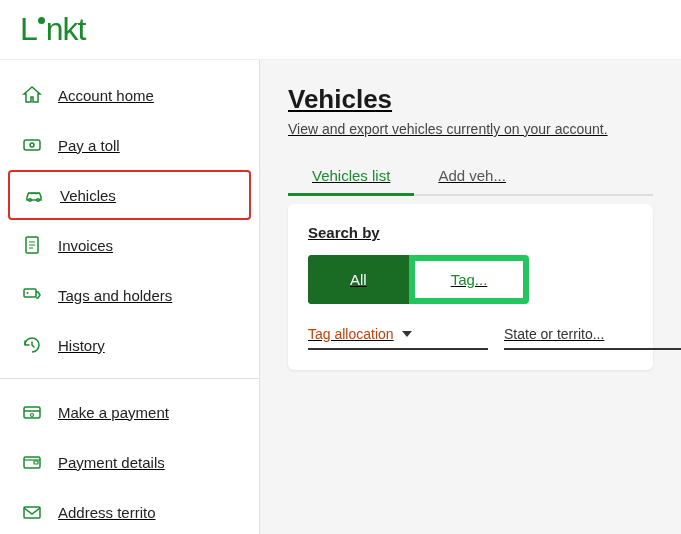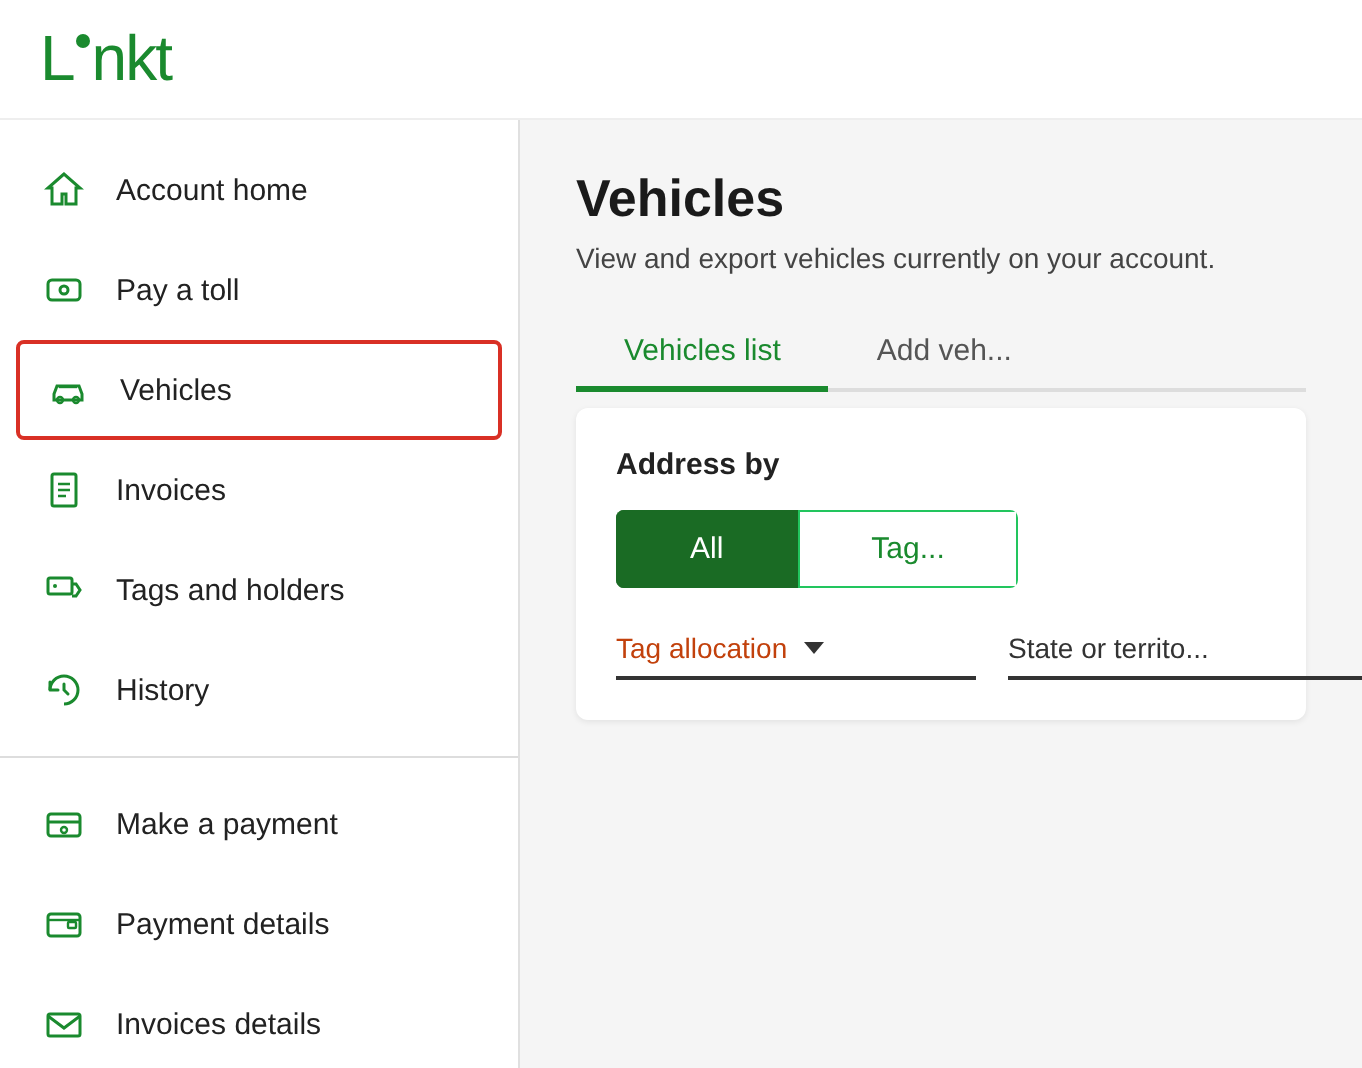--- a/index.html
+++ b/index.html
@@ -18,20 +18,21 @@
       font-size: 32px;
       font-weight: normal;
       color: #1a8a2e;
       letter-spacing: -1px;
     }
 
     .main-layout {
       display: flex;
       flex: 1;
       overflow: hidden;
+      text-decoration: underline;
     }
 
     .sidebar {
       width: 260px;
       background: #fff;
       border-right: 1px solid #e0e0e0;
       padding: 10px 0;
       flex-shrink: 0;
     }
 
@@ -137,21 +138,21 @@
       margin-bottom: 16px;
       border-radius: 4px;
       overflow: hidden;
       width: fit-content;
     }
 
     .search-btn {
       padding: 10px 36px;
       font-size: 15px;
       cursor: pointer;
-      border: 1px solid #22c55e;
+      border: 6px solid #22c55e;
       background: #fff;
       color: #1a8a2e;
     }
 
     .search-btn.active {
       background: #1a6b24;
       color: #fff;
       border-color: #1a6b24;
     }
 
@@ -292,42 +293,42 @@
       <span>Payment details</span>
     </div>
 
     <div class="sidebar-item">
       <span class="icon">
         <svg width="20" height="20" viewBox="0 0 20 20" fill="none">
           <rect x="2" y="5" width="16" height="11" rx="1" stroke="#1a8a2e" stroke-width="1.5"></rect>
           <path d="M2 6l8 6 8-6" stroke="#1a8a2e" stroke-width="1.5"></path>
         </svg>
       </span>
-      <span>Invoices details</span>
+      <span>Address territo</span>
     </div>
 
   </nav>
 
   <main class="content">
     <h1 class="page-title">Vehicles</h1>
     <p class="page-subtitle">
       <span>View and export vehicles currently on your account.</span>
     </p>
 
     <div class="tabs">
       <div class="tab active">
         <span>Vehicles list</span>
       </div>
       <div class="tab">
         <span>Add veh...</span>
       </div>
     </div>
 
     <div class="search-panel">
-      <div class="search-by-label">Address by</div>
+      <div class="search-by-label">Search by</div>
 
       <div class="search-buttons">
         <button class="search-btn active">All</button>
         <button class="search-btn">Tag...</button>
       </div>
 
       <div class="search-filters">
         <div class="filter-select">
           <span>Tag allocation</span>
           <div class="chevron-down"></div>

